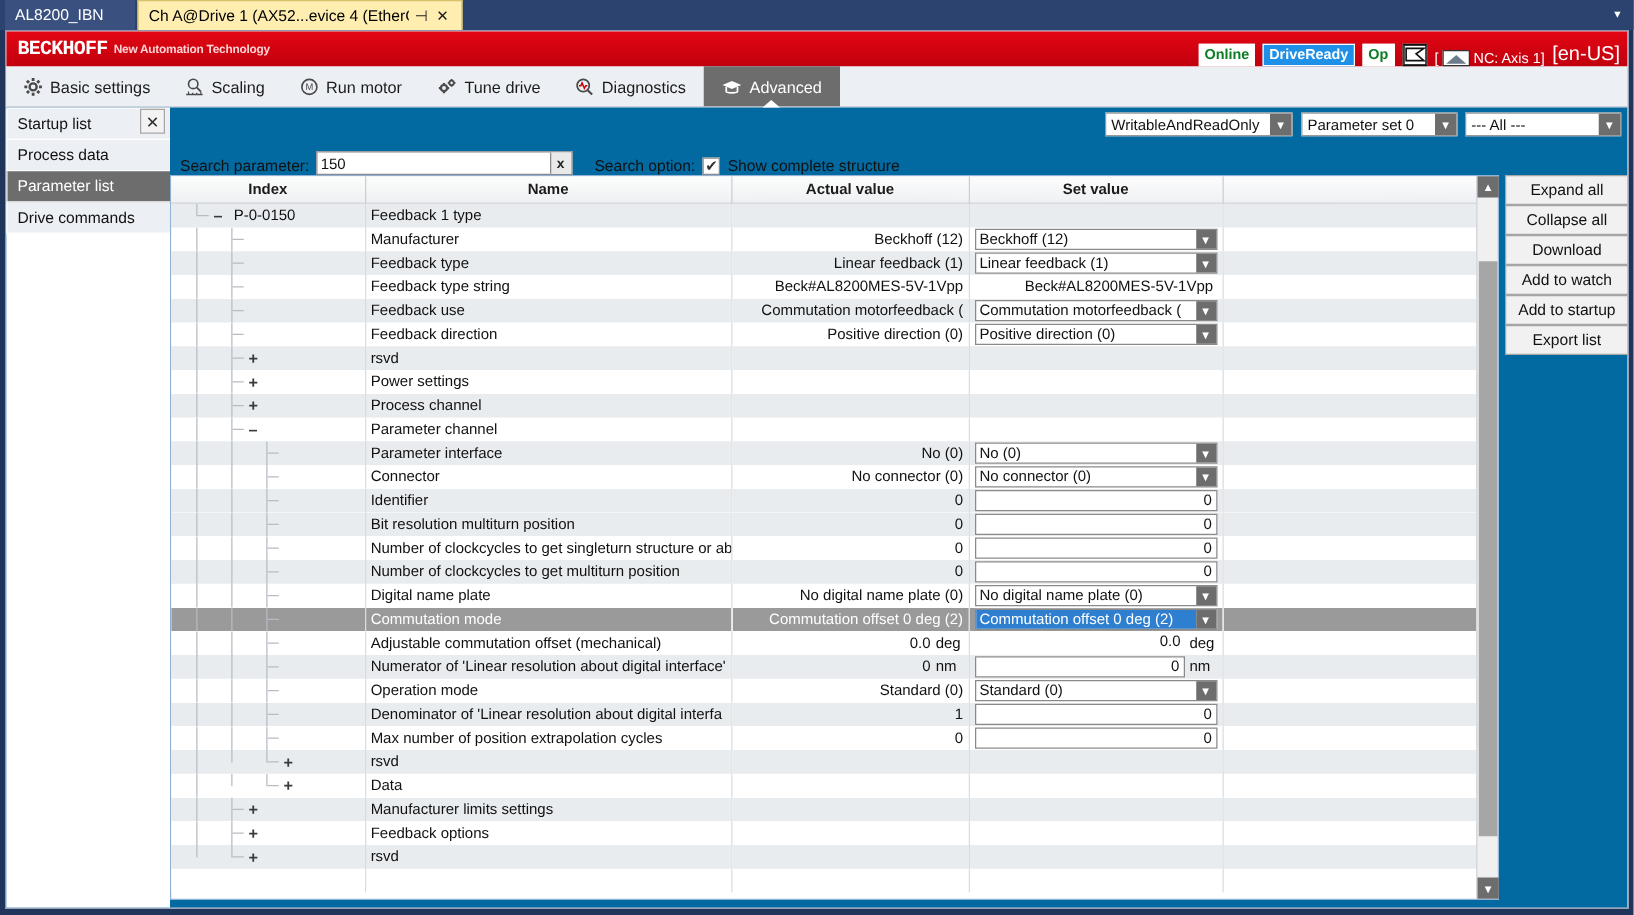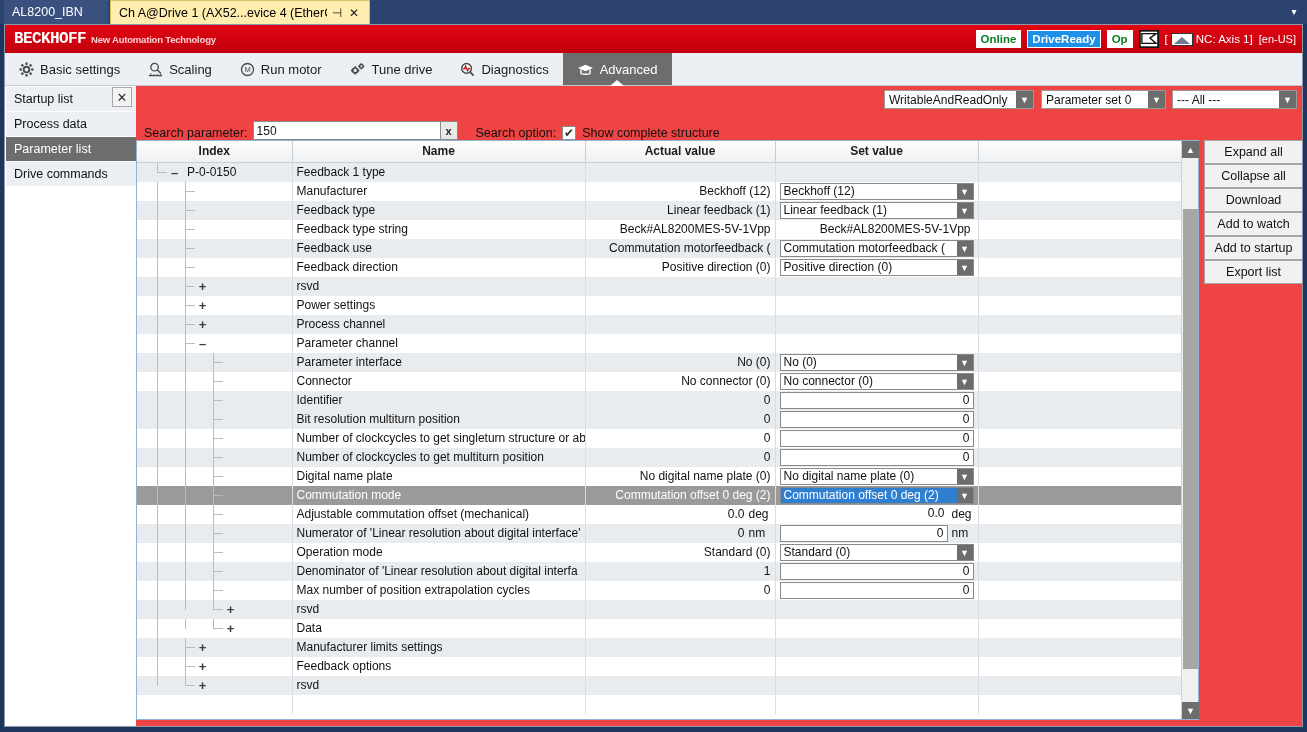--- a/index.html
+++ b/index.html
@@ -68,21 +68,21 @@
     margin-left: 9px;
     font-size: 16px; font-weight: bold; color: #ffffff;
     letter-spacing: -0.6px; font-family: Liberation Mono, monospace;
   }
   #slogan {
     margin-left: 5px; font-size: 9.5px; font-weight: bold;
     color: #ffd2d2; letter-spacing: -0.2px;
   }
   #banner-right {
     position: absolute; right: 6px; top: 0; height: 28px;
-    display: flex; align-items: center; gap: 6px;
+    display: flex; align-items: flex-end; gap: 6px;
   }
   .chip {
     font-size: 11.5px; line-height: 14px;
     padding: 1px 4px; border: 1px solid #ffffff;
     background: #ffffff; white-space: nowrap;
   }
   .chip.online { color: #0a7d23; font-weight: bold; }
   .chip.ready { background: #1e90e8; color: #ffffff; font-weight: bold; border-color: #ffffff; }
   .chip.op { color: #0a7d23; font-weight: bold; }
   #flag-icon {
@@ -96,21 +96,21 @@
   #nc-badge {
     width: 22px; height: 13px; background: #ffffff;
     border: 1px solid #333; display: inline-block; position: relative;
   }
   #nc-badge::after {
     content: ""; position: absolute; left: 2px; bottom: 1px;
     width: 0; height: 0;
     border-left: 8px solid transparent; border-right: 8px solid transparent;
     border-bottom: 7px solid #6d7b8d;
   }
-  #locale { color: #ffffff; font-size: 11px; }
+  #locale { color: #ffffff; font-size: 16px; }
 
   
   #navtabs {
     height: 33px; width: 100%;
     background: #eceff3;
     border-bottom: 1px solid #c2c8d0;
     display: flex; align-items: stretch;
   }
   .navtab {
     display: flex; align-items: center; gap: 6px;
@@ -122,21 +122,21 @@
   }
   .navtab.active::after {
     content: ""; position: absolute; left: 50%; bottom: -1px;
     transform: translateX(-50%);
     border-left: 7px solid transparent; border-right: 7px solid transparent;
     border-bottom: 6px solid #ffffff;
   }
   .navtab svg { display: block; }
 
   
-  #body { display: flex; height: 641px; width: 100%; background: #ef4444; }
+  #body { display: flex; height: 641px; width: 100%; background: #0369a1; }
 
   
   #sidebar {
     width: 131px; flex: 0 0 131px;
     background: #ffffff; padding-top: 1px;
     position: relative;
   }
   .sideitem {
     height: 25px; display: flex; align-items: center;
     padding-left: 8px; font-size: 12.5px; color: #111;

